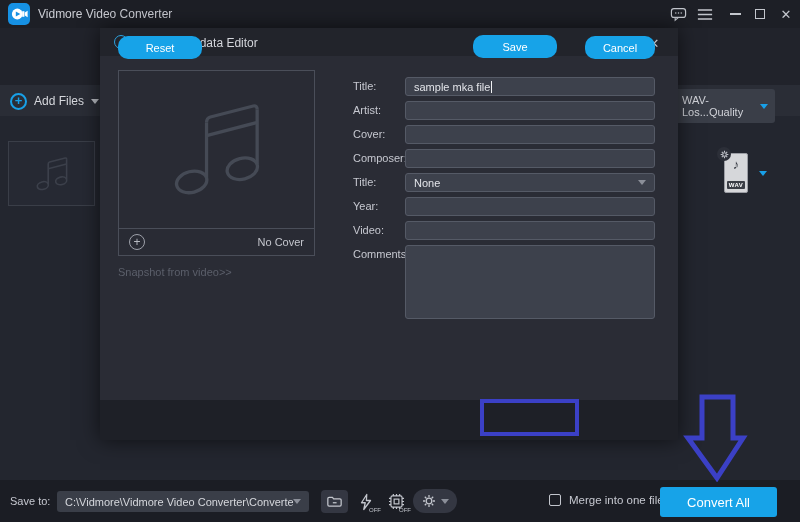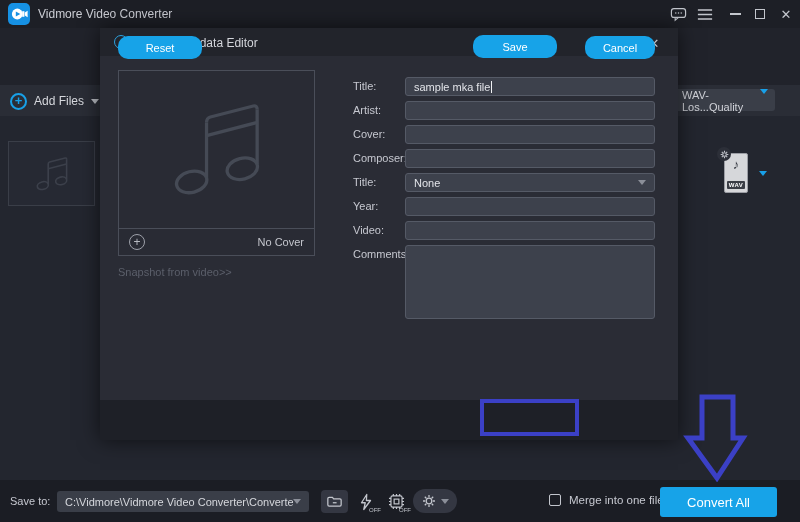--- a/index.html
+++ b/index.html
@@ -24,22 +24,22 @@
   .statusbar { left:0; top:480px; width:800px; height:42px; background:#1b1d24; }
 
   .addfiles { left:10px; top:90px; height:22px; display:flex; align-items:center; gap:7px; cursor:pointer; }
   .plus-circle { width:17px; height:17px; border:2px solid #18a0e8; border-radius:50%;
                  color:#18a0e8; font-size:13px; font-weight:bold; display:flex; align-items:center; justify-content:center; line-height:0; }
   .addfiles-label { font-size:12px; color:#d6d8dd; }
   .caret { width:0; height:0; border-left:4px solid transparent; border-right:4px solid transparent; border-top:5px solid #b9bcc3; }
   .caret.blue { border-top-color:#18a0e8; }
   .caret.gray { border-top-color:#8b8f99; }
 
-  .profile-dd { left:675px; top:89px; width:100px; height:22px; background:#3a3e48; border-radius:3px;
-                display:flex; justify-content:space-between; padding:0 7px; cursor:pointer; }
+  .profile-dd { left:675px; top:89px; width:100px; height:34px; background:#3a3e48; border-radius:3px;
+                display:flex; align-items:center; justify-content:space-between; padding:0 7px; cursor:pointer; }
   .profile-dd span { font-size:11px; color:#d0d2d8; }
 
   .file-card { left:8px; top:141px; width:87px; height:65px; background:#262933; border:1px solid #3a3e48;
                display:flex; align-items:center; justify-content:center; }
 
   .out-page { left:724px; top:153px; width:24px; height:40px; background:#d6d7da; border:1px solid #9b9da4;
               border-radius:2px; display:flex; flex-direction:column; align-items:center; }
   .out-note { font-size:13px; color:#3a3d45; margin-top:3px; }
   .out-badge { margin-top:auto; margin-bottom:3px; background:#3a3d45; color:#fff; font-size:6px; font-weight:bold;
                letter-spacing:.5px; padding:1px 2px; border-radius:1px; }

